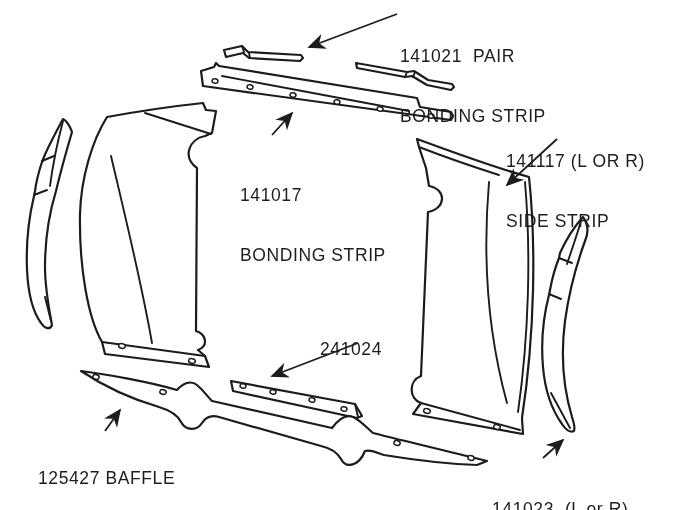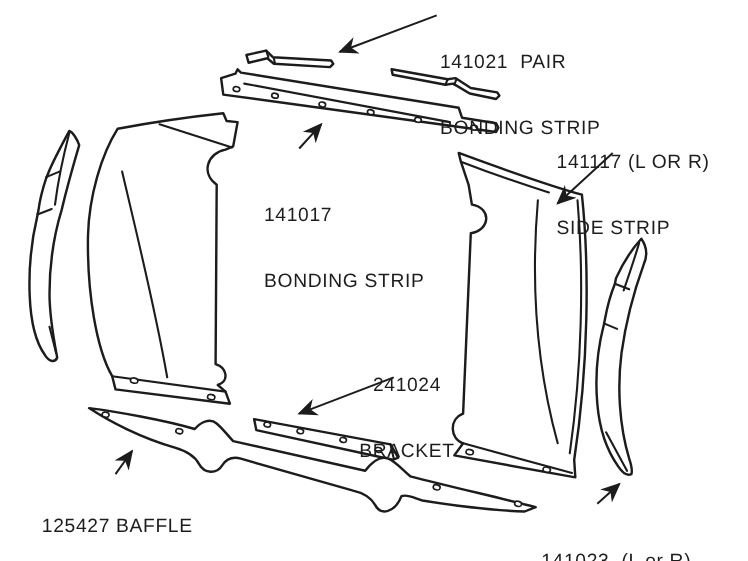--- a/index.html
+++ b/index.html
@@ -17,22 +17,22 @@
   .leader{fill:none;stroke:#1c1c1c;stroke-width:1.8;}
   .label{
     position:absolute;
     font-size:17.5px;line-height:20px;
     letter-spacing:0.6px;
     color:#1d1d1d;
     white-space:pre;
   }
   #label-141021{left:400px;top:6px;}
   #label-141017{left:240px;top:145px;}
-  #label-141117{left:506px;top:97px;}
-  #label-241024{left:300px;top:299px;width:102px;text-align:center;margin-left:19px;}
+  #label-141117{left:506px;top:111px;}
+  #label-241024{left:300px;top:299px;width:102px;text-align:center;}
   #label-141018{left:38px;top:428px;}
   #label-141023{left:492px;top:459px;}
 </style>
 </head>
 <body>
 
 <div class="canvas">
 
   <svg width="680" height="510" viewBox="0 0 680 510">
     <defs>
@@ -144,21 +144,20 @@
     <div>BONDING STRIP</div>
   </div>
 
   <div class="label" id="label-141117">
     <div>141117 (L OR R)</div>
     <div>SIDE STRIP</div>
   </div>
 
   <div class="label" id="label-241024">
     <div>241024</div>
-    <div>BRACKET</div>
   </div>
 
   <div class="label" id="label-141018">
     <div>125427 BAFFLE</div>
     <div></div>
   </div>
 
   <div class="label" id="label-141023">
     <div>141023  (L or R)</div>
     

